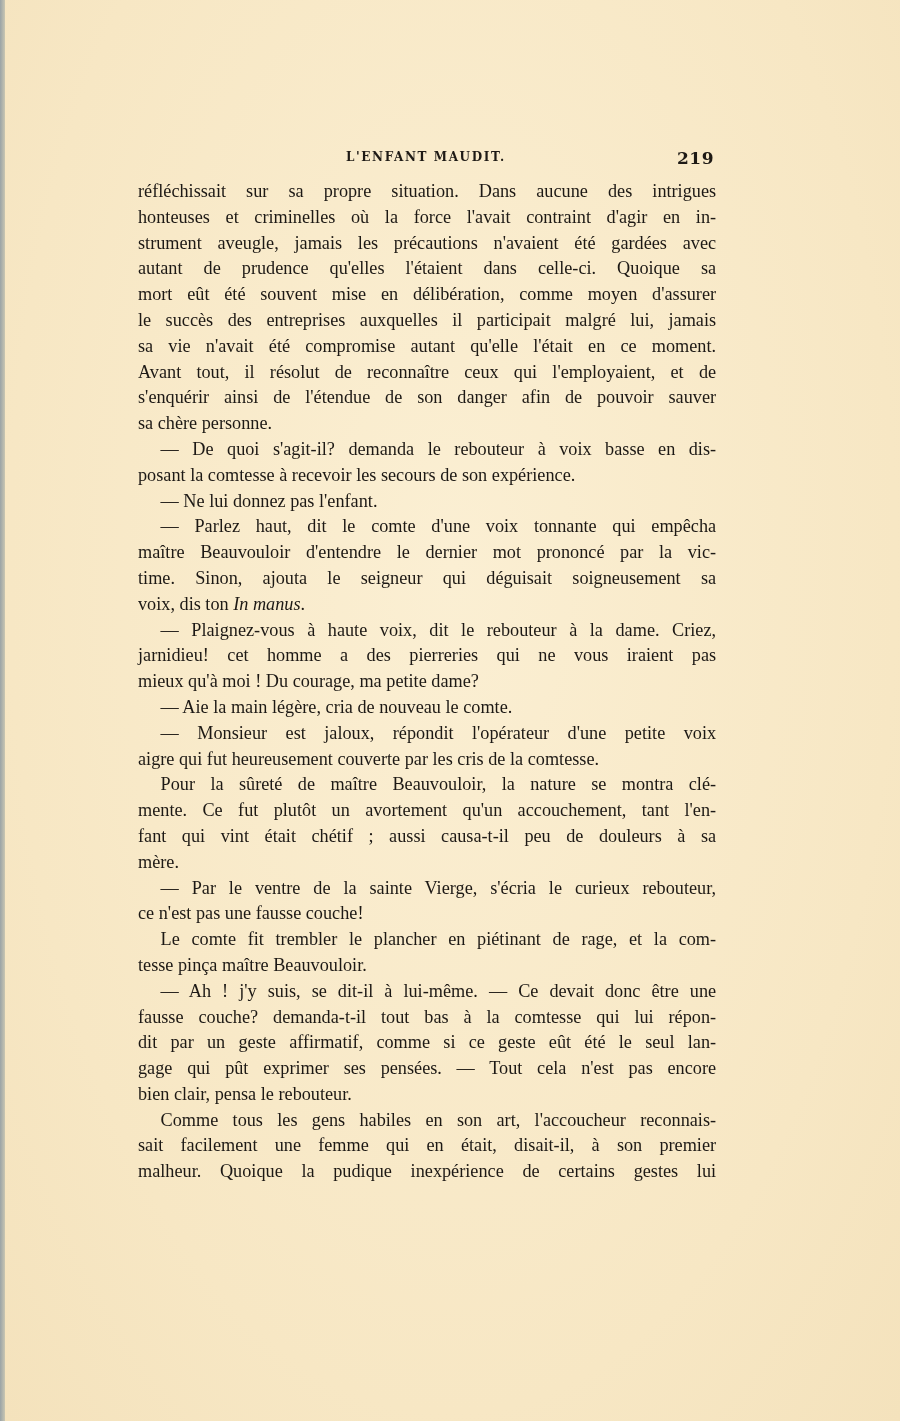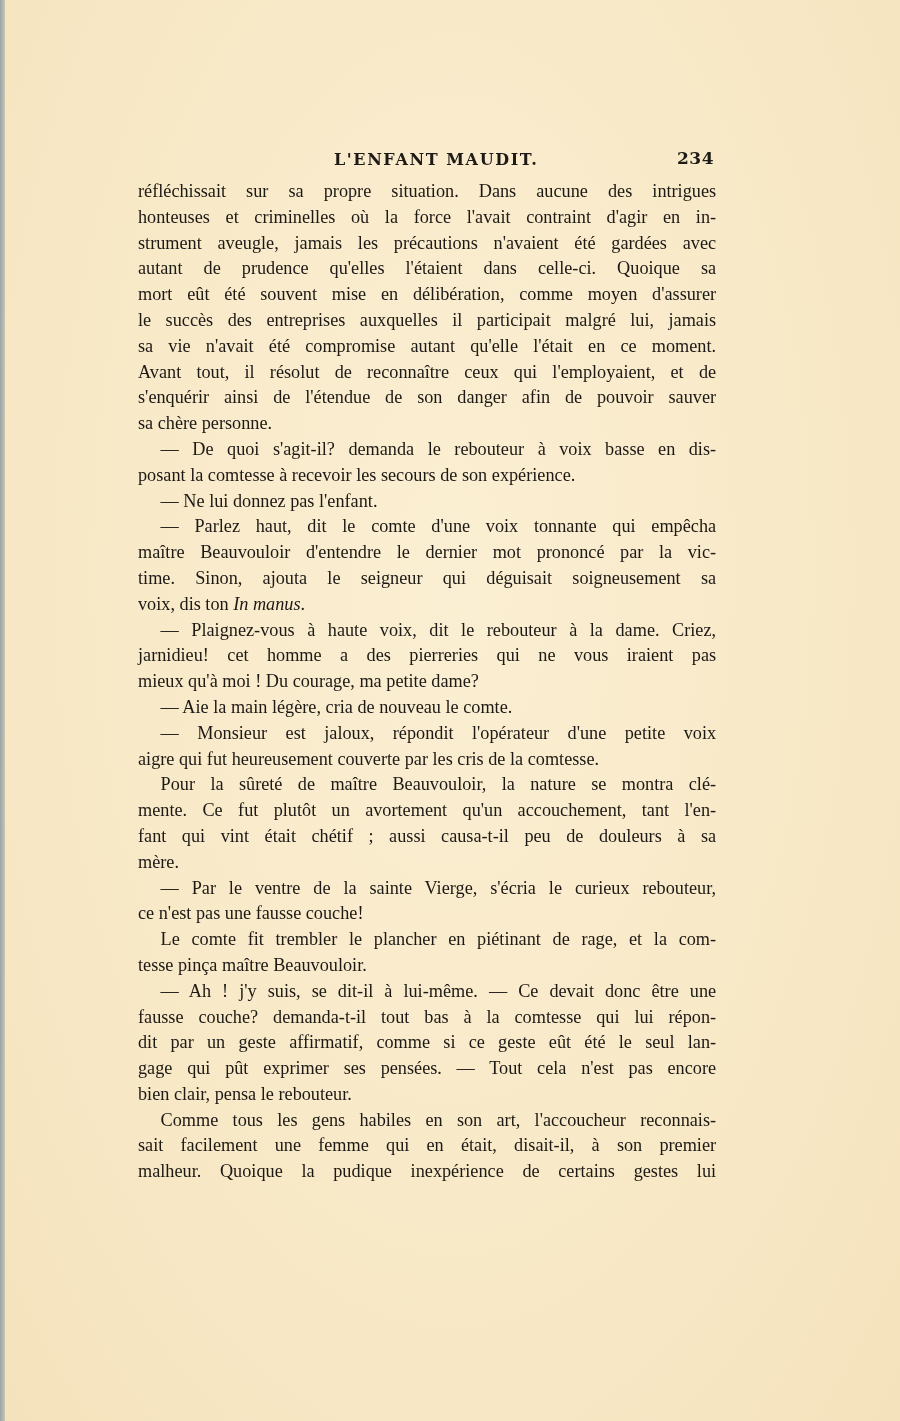--- a/index.html
+++ b/index.html
@@ -18,22 +18,22 @@
     position: absolute; left: 5px; top: 0; right: 0; bottom: 0;
     background: radial-gradient(ellipse at 50% 40%, #fbefd3 0%, #f7e7c4 70%, #f4e2bc 100%);
   }
   .running-head {
     position: absolute; top: 146px; left: 133px; width: 578px; height: 26px;
     font-family: "DejaVu Serif", serif;
     font-weight: bold;
     color: #1e1a15;
   }
   .running-title {
-    position: absolute; left: 196px; top: 4px;
-    font-size: 16px; letter-spacing: 1.6px;
+    position: absolute; left: 208px; top: 4px;
+    font-size: 12px; letter-spacing: 1.6px;
     font-variant: small-caps;
   }
   .page-number {
     position: absolute; right: 2px; top: 2px;
     font-size: 17px; letter-spacing: 0.5px;
   }
   .text-block {
     position: absolute; top: 178px; left: 133px; width: 578px;
     font-family: "Liberation Serif", serif;
     font-size: 19.4px;
@@ -54,21 +54,21 @@
   .line.indent { padding-left: 24px; width: 591px; }
   em { font-style: italic; }
 </style>
 </head>
 <body>
 
 <div class="edge-strip"></div>
 <div class="page">
   <div class="running-head">
     <span class="running-title">L'ENFANT MAUDIT.</span>
-    <span class="page-number">234</span>
+    <span class="page-number">219</span>
   </div>
   <div class="text-block" id="text-block">
       <span class="line"><span>réfléchissait sur sa propre situation. Dans aucune des intrigues</span></span>
       <span class="line"><span>honteuses et criminelles où la force l'avait contraint d'agir en in-</span></span>
       <span class="line"><span>strument aveugle, jamais les précautions n'avaient été gardées avec</span></span>
       <span class="line"><span>autant de prudence qu'elles l'étaient dans celle-ci. Quoique sa</span></span>
       <span class="line"><span>mort eût été souvent mise en délibération, comme moyen d'assurer</span></span>
       <span class="line"><span>le succès des entreprises auxquelles il participait malgré lui, jamais</span></span>
       <span class="line"><span>sa vie n'avait été compromise autant qu'elle l'était en ce moment.</span></span>
       <span class="line"><span>Avant tout, il résolut de reconnaître ceux qui l'employaient, et de</span></span>

